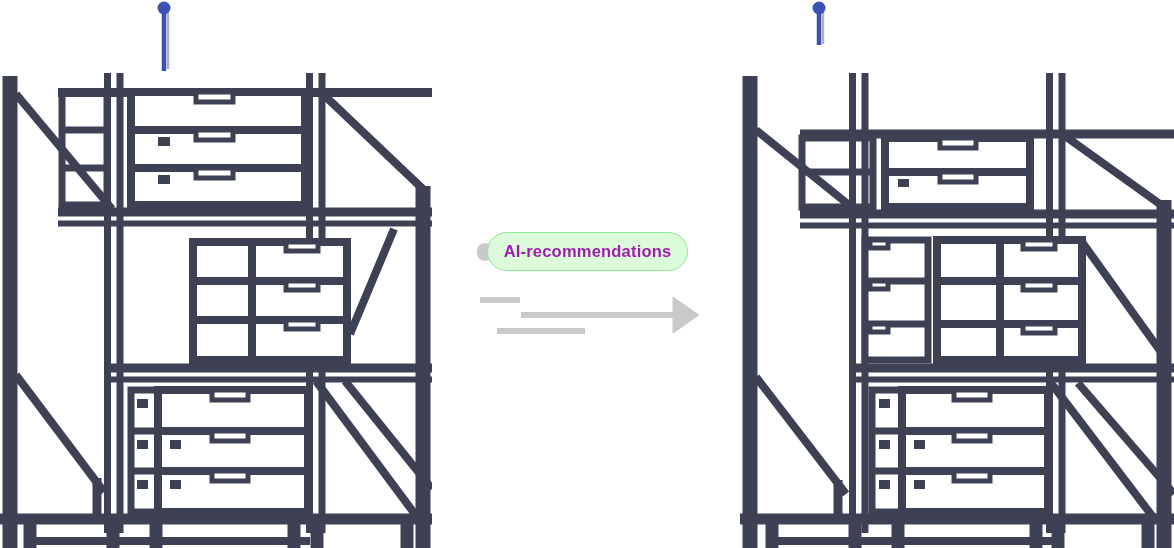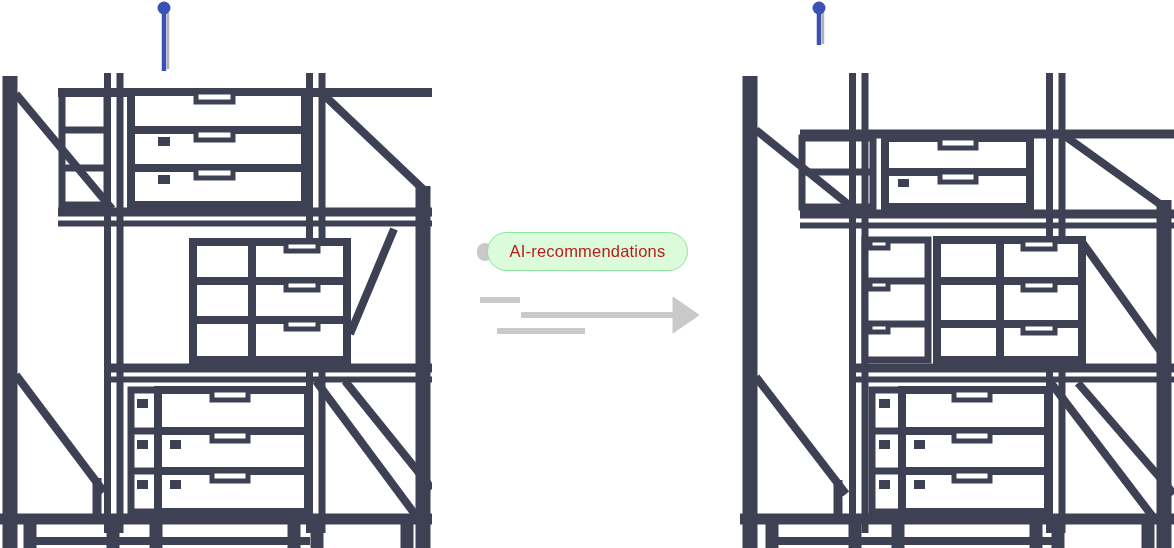--- a/index.html
+++ b/index.html
@@ -47,23 +47,23 @@
     position: absolute;
     left: 487px; top: 232px;
     width: 201px; height: 39px;
     box-sizing: border-box;
     background: #dcfbdb;
     border: 1.5px solid #8ce59b;
     border-radius: 20px;
     display: flex;
     align-items: center;
     justify-content: center;
-    color: #b91c1c;
+    color: #a21caf;
     font-size: 16.5px;
-    font-weight: 400;
+    font-weight: 700;
     letter-spacing: .2px;
   }
   .arrow-svg {
     position: absolute;
     left: 470px; top: 288px;
   }
   .arrow-svg line    { stroke: #c9c9c9; stroke-width: 6; }
   .arrow-svg polygon { fill: #c9c9c9; }
 </style>
 </head>

